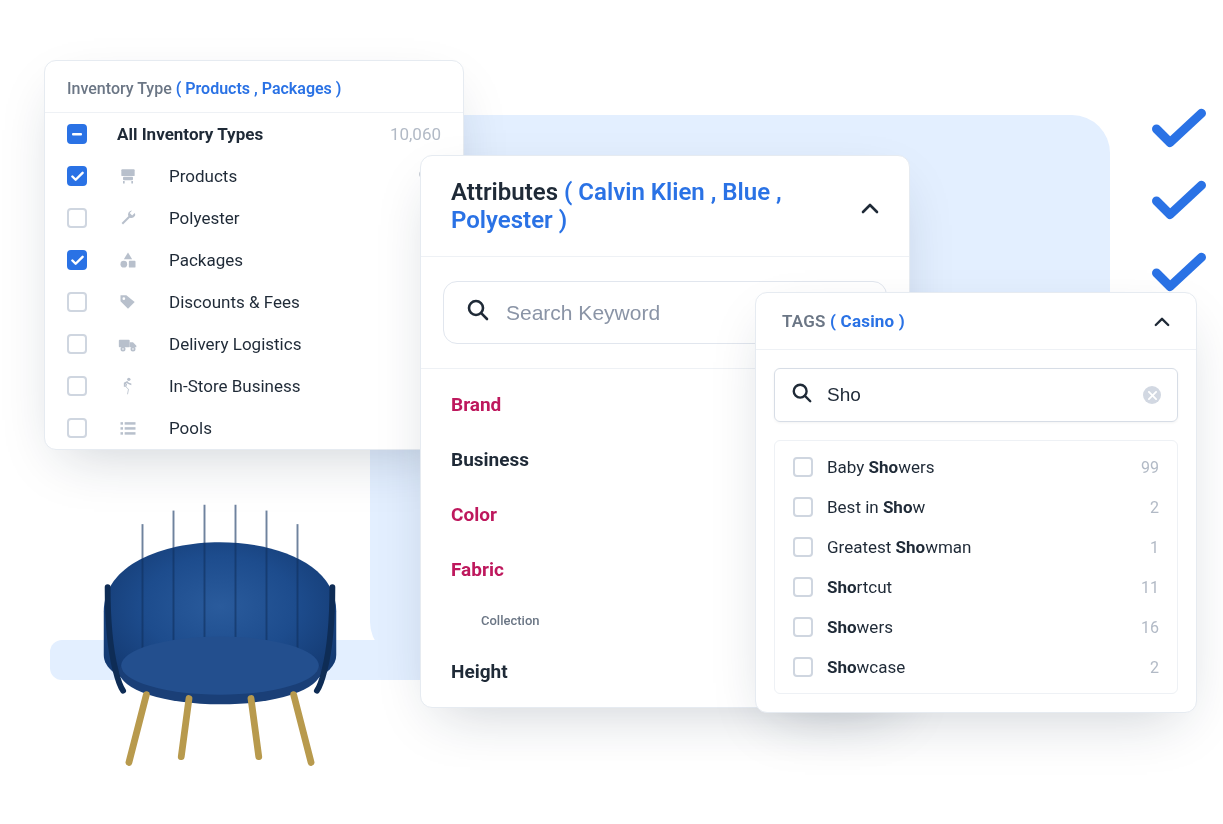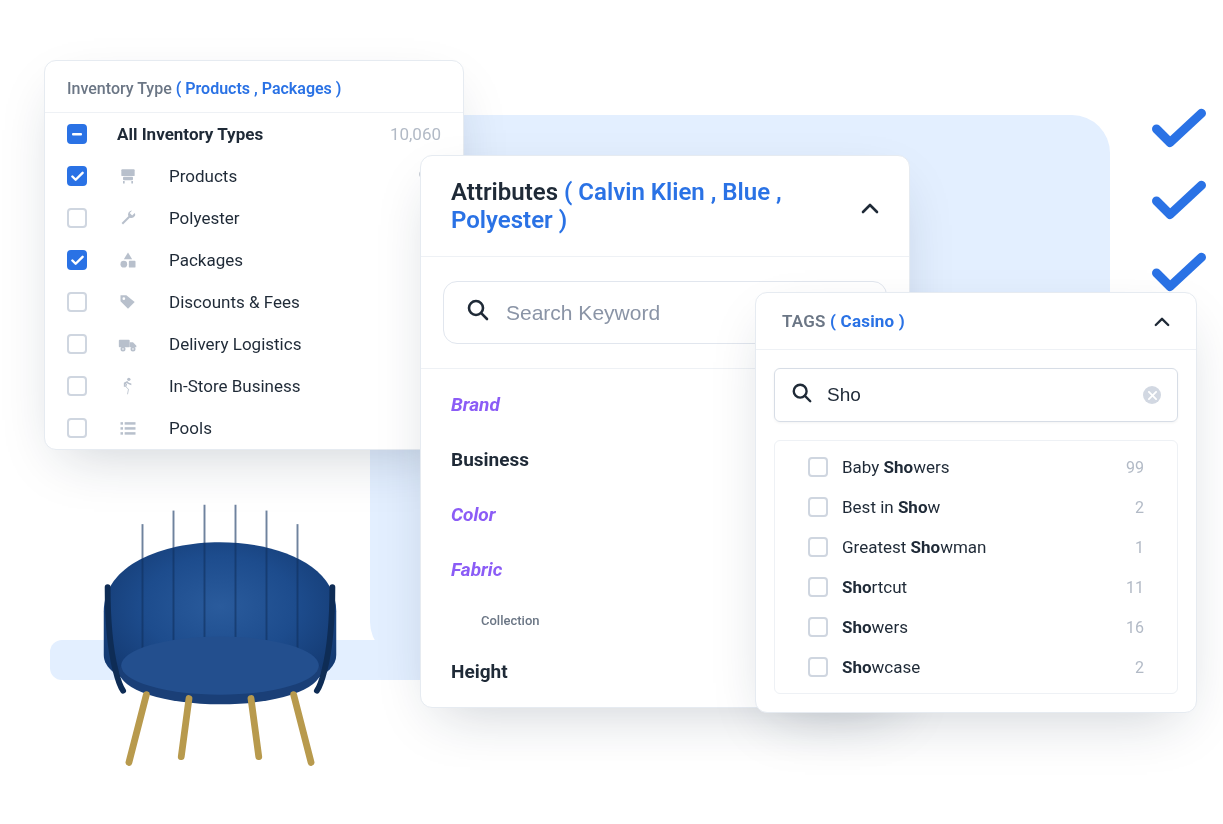--- a/index.html
+++ b/index.html
@@ -59,21 +59,21 @@
     padding:16px 22px;font-size:21px;color:#8a94a6;
   }
   .search-field input{
     border:none;outline:none;font-size:21px;color:#1f2a37;background:transparent;flex:1;
   }
   .search-field input::placeholder{color:#8a94a6;}
   .attr-list{padding:8px 0;}
   .attr-item{
     padding:16px 30px;font-size:19px;font-weight:700;color:#1f2a37;cursor:pointer;
   }
-  .attr-item.accent{color:#8b5cf6;font-style:italic;}
+  .attr-item.accent{color:#be185d;}
   .attr-item.sub{padding-left:60px;font-size:13px;font-weight:500;color:#6b7685;}
 
   
   .tags{left:755px;top:292px;width:442px;}
   .tags-head{
     display:flex;justify-content:space-between;padding:18px 26px;font-size:17px;
     font-weight:600;color:#6b7685;border-bottom:1px solid #eef1f5;letter-spacing:.2px;
   }
   .tags-head .paren{color:#2a72e5;font-weight:700;}
   .tags-body{padding:18px;}
@@ -81,21 +81,21 @@
     display:flex;align-items:center;gap:14px;border:1px solid #d7dde6;border-radius:6px;
     padding:13px 16px;box-shadow:0 1px 3px rgba(0,0,0,.05);
   }
   .tag-search input{
     border:none;outline:none;font-size:19px;color:#1f2a37;flex:1;background:transparent;
   }
   .clear-x{
     width:18px;height:18px;border-radius:50%;background:#d2d8e2;display:flex;align-items:center;justify-content:center;
     cursor:pointer;color:#fff;font-size:11px;line-height:1;
   }
-  .tag-list{margin-top:18px;border:1px solid #eef1f5;border-radius:6px;padding:6px 15px;}
+  .tag-list{margin-top:18px;border:1px solid #eef1f5;border-radius:6px;padding:6px 0;}
   .tag-row{
     display:flex;align-items:center;gap:14px;padding:10px 18px;font-size:17px;color:#1f2a37;
     cursor:pointer;
   }
   .tag-row .cnt{margin-left:auto;color:#b2bac6;font-size:16px;}
   .tag-row .name b{font-weight:700;}
 
   
   .big-check{position:absolute;color:#2a72e5;}
   .big-check svg{width:54px;height:42px;display:block;}

